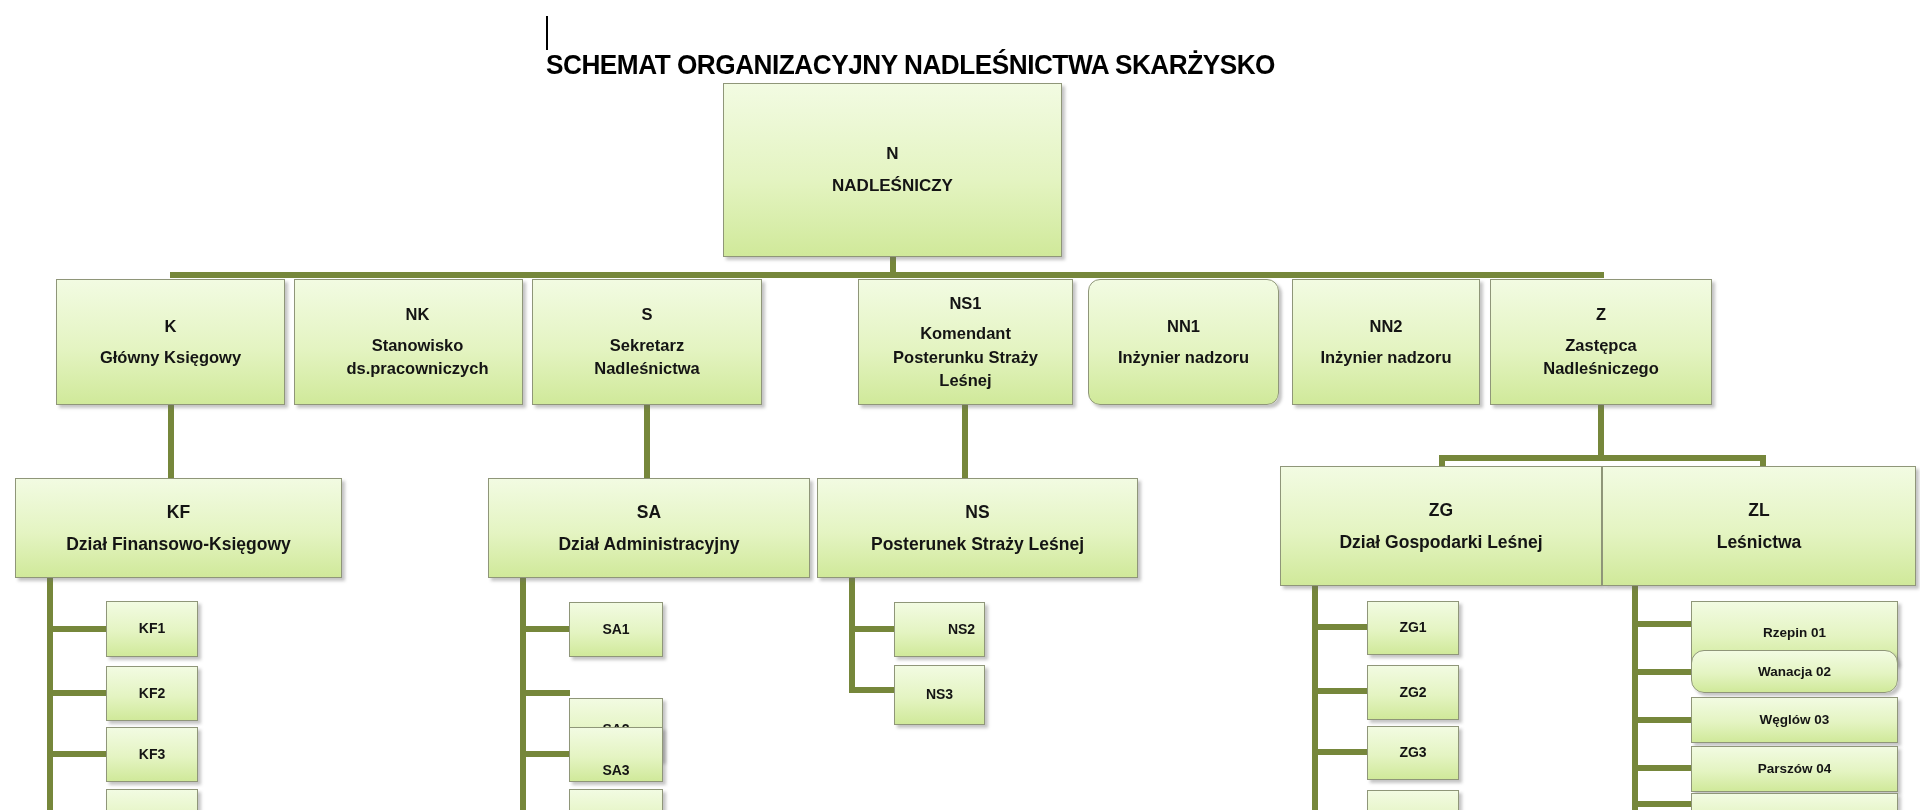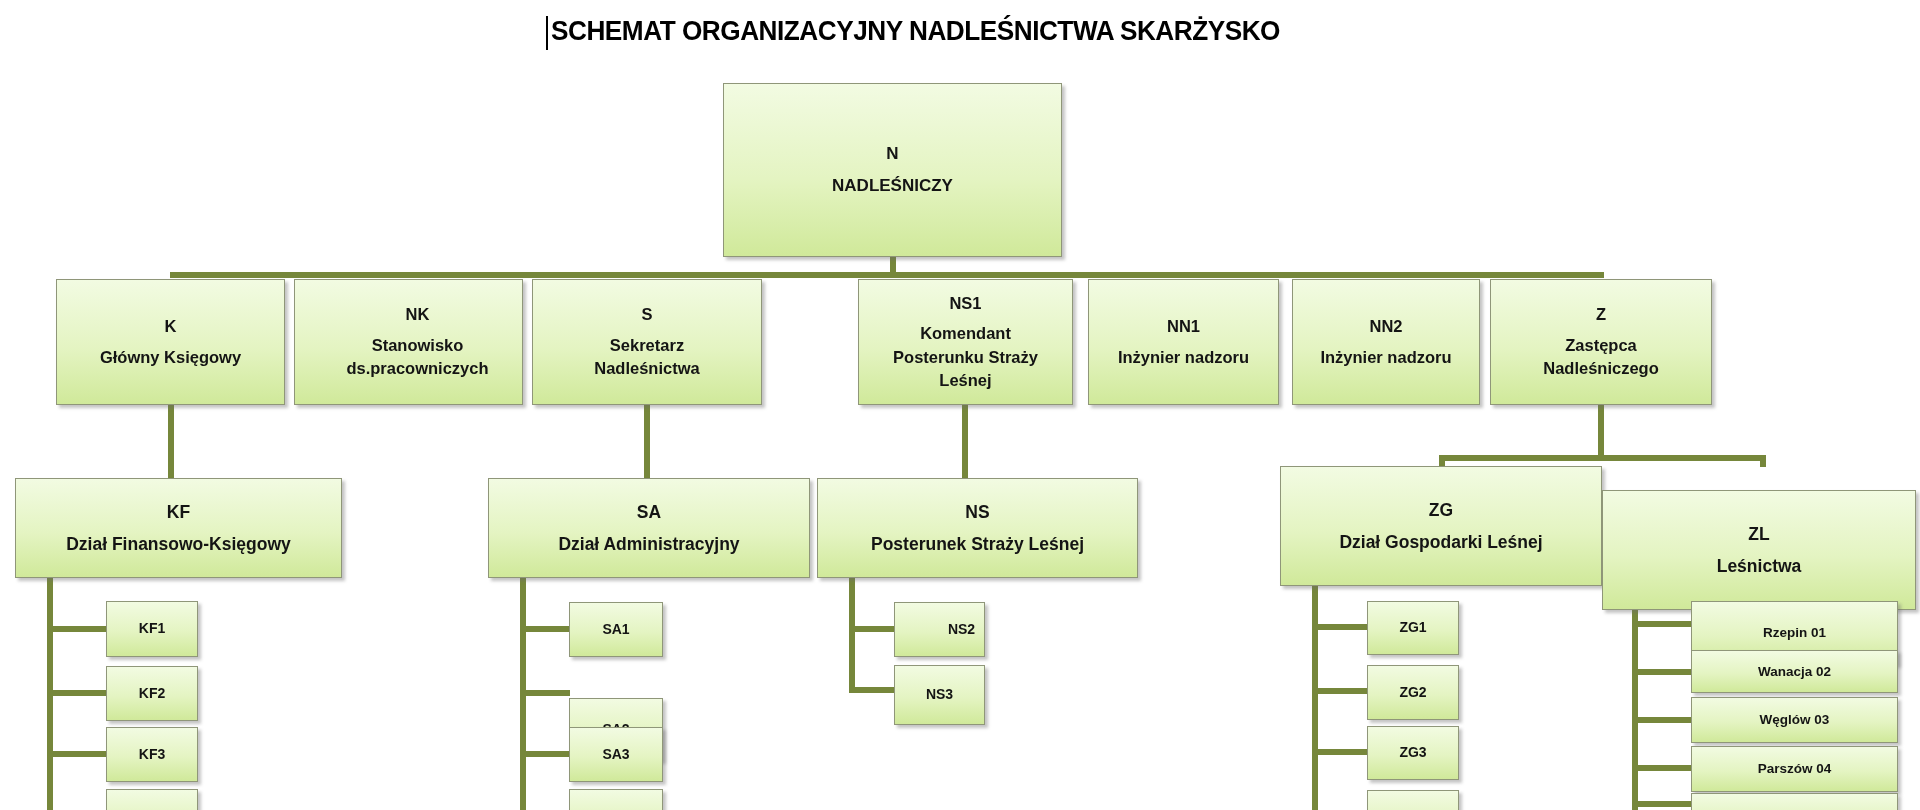--- a/index.html
+++ b/index.html
@@ -1,21 +1,21 @@
 <!DOCTYPE html>
 <html><head>
 <meta charset="utf-8">
 <style>
   html,body{margin:0;padding:0;background:#ffffff;}
   .canvas{
     position:relative;width:1920px;height:810px;overflow:hidden;background:#ffffff;
     font-family:"Liberation Sans","DejaVu Sans",sans-serif;
   }
   .title-wrap{
-    position:absolute;left:546px;top:16px;display:flex;align-items:flex-start;
+    position:absolute;left:546px;top:16px;display:flex;align-items:flex-start;flex-direction:column;
   }
   .text-cursor{width:2px;height:34px;background:#000;margin-right:3px;}
   .page-title{
     margin:0;font-size:27px;font-weight:bold;color:#000;
     letter-spacing:-0.5px;white-space:nowrap;transform:scaleX(0.97);transform-origin:left top;
   }
   .node{
     position:absolute;box-sizing:border-box;
     display:flex;flex-direction:column;justify-content:center;align-items:center;
     text-align:center;font-weight:bold;color:#141414;
@@ -93,21 +93,21 @@
         <div class="nline">S</div>
         <div class="nline">Sekretarz</div>
         <div class="nline">Nadleśnictwa</div>
       </div>
       <div class="node kind-dept" style="left: 858px; top: 279px; width: 215px; height: 126px;">
         <div class="nline">NS1</div>
         <div class="nline">Komendant</div>
         <div class="nline">Posterunku Straży</div>
         <div class="nline">Leśnej</div>
       </div>
-      <div class="node kind-dept" style="left: 1088px; top: 279px; width: 191px; height: 126px;">
+      <div class="node kind-dept" style="left: 1088px; top: 279px; width: 191px; height: 126px; border-radius: 12px;">
         <div class="nline">NN1</div>
         <div class="nline">Inżynier nadzoru</div>
       </div>
       <div class="node kind-dept" style="left: 1292px; top: 279px; width: 188px; height: 126px;">
         <div class="nline">NN2</div>
         <div class="nline">Inżynier nadzoru</div>
       </div>
       <div class="node kind-dept" style="left: 1490px; top: 279px; width: 222px; height: 126px;">
         <div class="nline">Z</div>
         <div class="nline">Zastępca</div>
@@ -122,21 +122,21 @@
         <div class="nline">Dział Administracyjny</div>
       </div>
       <div class="node kind-office" style="left: 817px; top: 478px; width: 321px; height: 100px;">
         <div class="nline">NS</div>
         <div class="nline">Posterunek Straży Leśnej</div>
       </div>
       <div class="node kind-office" style="left: 1280px; top: 466px; width: 322px; height: 120px;">
         <div class="nline">ZG</div>
         <div class="nline">Dział Gospodarki Leśnej</div>
       </div>
-      <div class="node kind-office" style="left: 1602px; top: 466px; width: 314px; height: 120px; margin-top: 24px;">
+      <div class="node kind-office" style="left: 1602px; top: 466px; width: 314px; height: 120px;">
         <div class="nline">ZL</div>
         <div class="nline">Leśnictwa</div>
       </div>
       <div class="node kind-leaf" style="left: 106px; top: 601px; width: 92px; height: 56px;">
         <div class="nline">KF1</div>
       </div>
       <div class="node kind-leaf" style="left: 106px; top: 666px; width: 92px; height: 55px;">
         <div class="nline">KF2</div>
       </div>
       <div class="node kind-leaf" style="left: 106px; top: 727px; width: 92px; height: 55px;">
@@ -144,21 +144,21 @@
       </div>
       <div class="node kind-leaf" style="left: 106px; top: 789px; width: 92px; height: 55px;">
         <div class="nline">KF4</div>
       </div>
       <div class="node kind-leaf" style="left: 569px; top: 602px; width: 94px; height: 55px;">
         <div class="nline">SA1</div>
       </div>
       <div class="node kind-leaf" style="left: 569px; top: 666px; width: 94px; height: 63px; margin-top: 32px;">
         <div class="nline">SA2</div>
       </div>
-      <div class="node kind-leaf" style="left: 569px; top: 727px; width: 94px; height: 55px;">
+      <div class="node kind-leaf" style="left: 569px; top: 727px; width: 94px; height: 55px; justify-content: flex-end;">
         <div class="nline">SA3</div>
       </div>
       <div class="node kind-leaf" style="left: 569px; top: 789px; width: 94px; height: 55px;">
         <div class="nline">SA4</div>
       </div>
       <div class="node kind-leaf" style="left: 894px; top: 602px; width: 91px; height: 55px; padding-left: 44px;">
         <div class="nline">NS2</div>
       </div>
       <div class="node kind-leaf" style="left: 894px; top: 665px; width: 91px; height: 60px;">
         <div class="nline">NS3</div>
@@ -171,21 +171,21 @@
       </div>
       <div class="node kind-leaf" style="left: 1367px; top: 726px; width: 92px; height: 54px;">
         <div class="nline">ZG3</div>
       </div>
       <div class="node kind-leaf" style="left: 1367px; top: 790px; width: 92px; height: 55px;">
         <div class="nline">ZG4</div>
       </div>
       <div class="node kind-small-leaf" style="left: 1691px; top: 601px; width: 207px; height: 64px;">
         <div class="nline">Rzepin 01</div>
       </div>
-      <div class="node kind-small-leaf" style="left: 1691px; top: 650px; width: 207px; height: 43px;">
+      <div class="node kind-small-leaf" style="left: 1691px; top: 650px; width: 207px; height: 43px; border-radius: 13px;">
         <div class="nline">Wanacja 02</div>
       </div>
       <div class="node kind-small-leaf" style="left: 1691px; top: 697px; width: 207px; height: 46px;">
         <div class="nline">Węglów 03</div>
       </div>
       <div class="node kind-small-leaf" style="left: 1691px; top: 746px; width: 207px; height: 46px;">
         <div class="nline">Parszów 04</div>
       </div>
       <div class="node kind-small-leaf" style="left: 1691px; top: 793px; width: 207px; height: 46px;">
         <div class="nline"></div>

